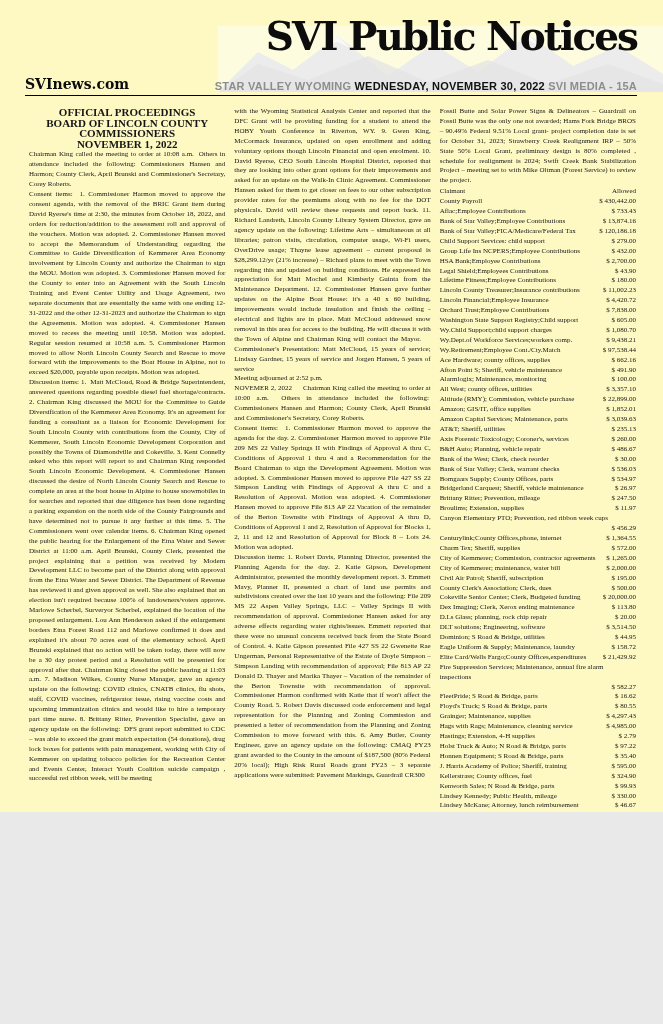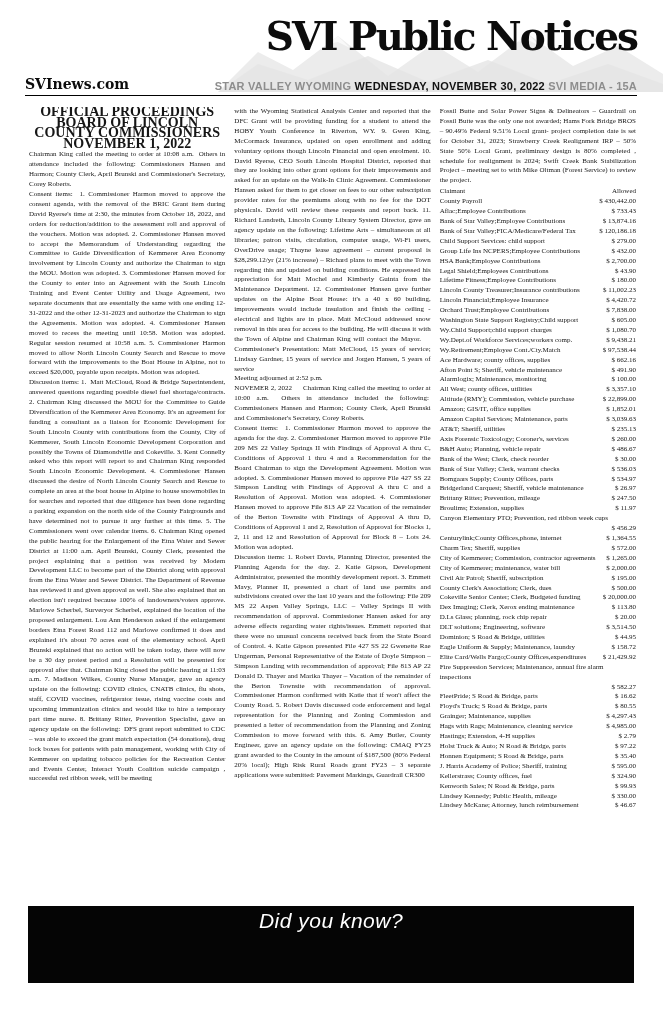--- a/index.html
+++ b/index.html
@@ -1,34 +1,34 @@
 <!DOCTYPE html>
 <html><head>
 <meta charset="utf-8">
 <style>
   html,body{margin:0;padding:0;background:#e9e9e9;}
-  .page{position:relative;width:663px;height:1024px;background:#ffffff;overflow:hidden;
+  .page{position:relative;width:663px;height:812px;background:#fef9c3;overflow:hidden;
         font-family:"Liberation Serif",serif;color:#161616;box-shadow:0 0 4px rgba(0,0,0,.3);}
   
   .masthead{position:relative;height:100px;}
   .mountain-art{position:absolute;top:26px;right:0;width:445px;height:66px;z-index:0;}
   .masthead-title{position:absolute;top:14px;right:26px;z-index:2;margin:0;
       font-family:"DejaVu Serif",serif;font-weight:bold;font-size:39px;line-height:44px;
       letter-spacing:-2px;color:#0c0c0c;white-space:nowrap;}
   .subhead{position:absolute;left:25px;right:26px;bottom:4px;z-index:2;
       display:flex;justify-content:space-between;align-items:flex-end;
       border-bottom:1.5px solid #000;padding-bottom:3px;}
   .site-name{font-family:"DejaVu Serif",serif;font-weight:bold;font-size:14px;color:#0c0c0c;}
   .dateline{font-family:"Liberation Sans",sans-serif;font-size:11px;letter-spacing:.2px;white-space:nowrap;}
   .dl-gray{color:#8d8d8d;font-weight:bold;}
   .dl-date{color:#111;font-weight:bold;}
   
   .columns{display:flex;gap:9px;margin:7px 27px 0 29px;height:794px;overflow:hidden;}
   .col{flex:1 1 0;min-width:0;font-size:7px;line-height:9.9px;text-align:justify;}
-  .article-heading{text-align:center;font-weight:bold;font-size:14px;line-height:10.6px;margin-bottom:1px;}
+  .article-heading{text-align:center;font-weight:bold;font-size:11px;line-height:10.6px;margin-bottom:1px;}
   .para{margin:0;}
   
   .claims-head{display:flex;justify-content:space-between;margin-top:1px;}
   .claim-row{display:flex;flex-wrap:wrap;align-items:baseline;}
   .claim-name{text-align:left;}
   .claim-amount{margin-left:auto;white-space:nowrap;padding-left:6px;}
   
   .banner{position:absolute;left:28px;right:29px;top:906px;height:77px;background:#050505;
       color:#fff;text-align:center;font-family:"Liberation Sans",sans-serif;overflow:hidden;}
   .banner .b1{font-size:21px;line-height:24px;font-weight:normal;font-style:italic;margin-top:3px;letter-spacing:.5px;}

